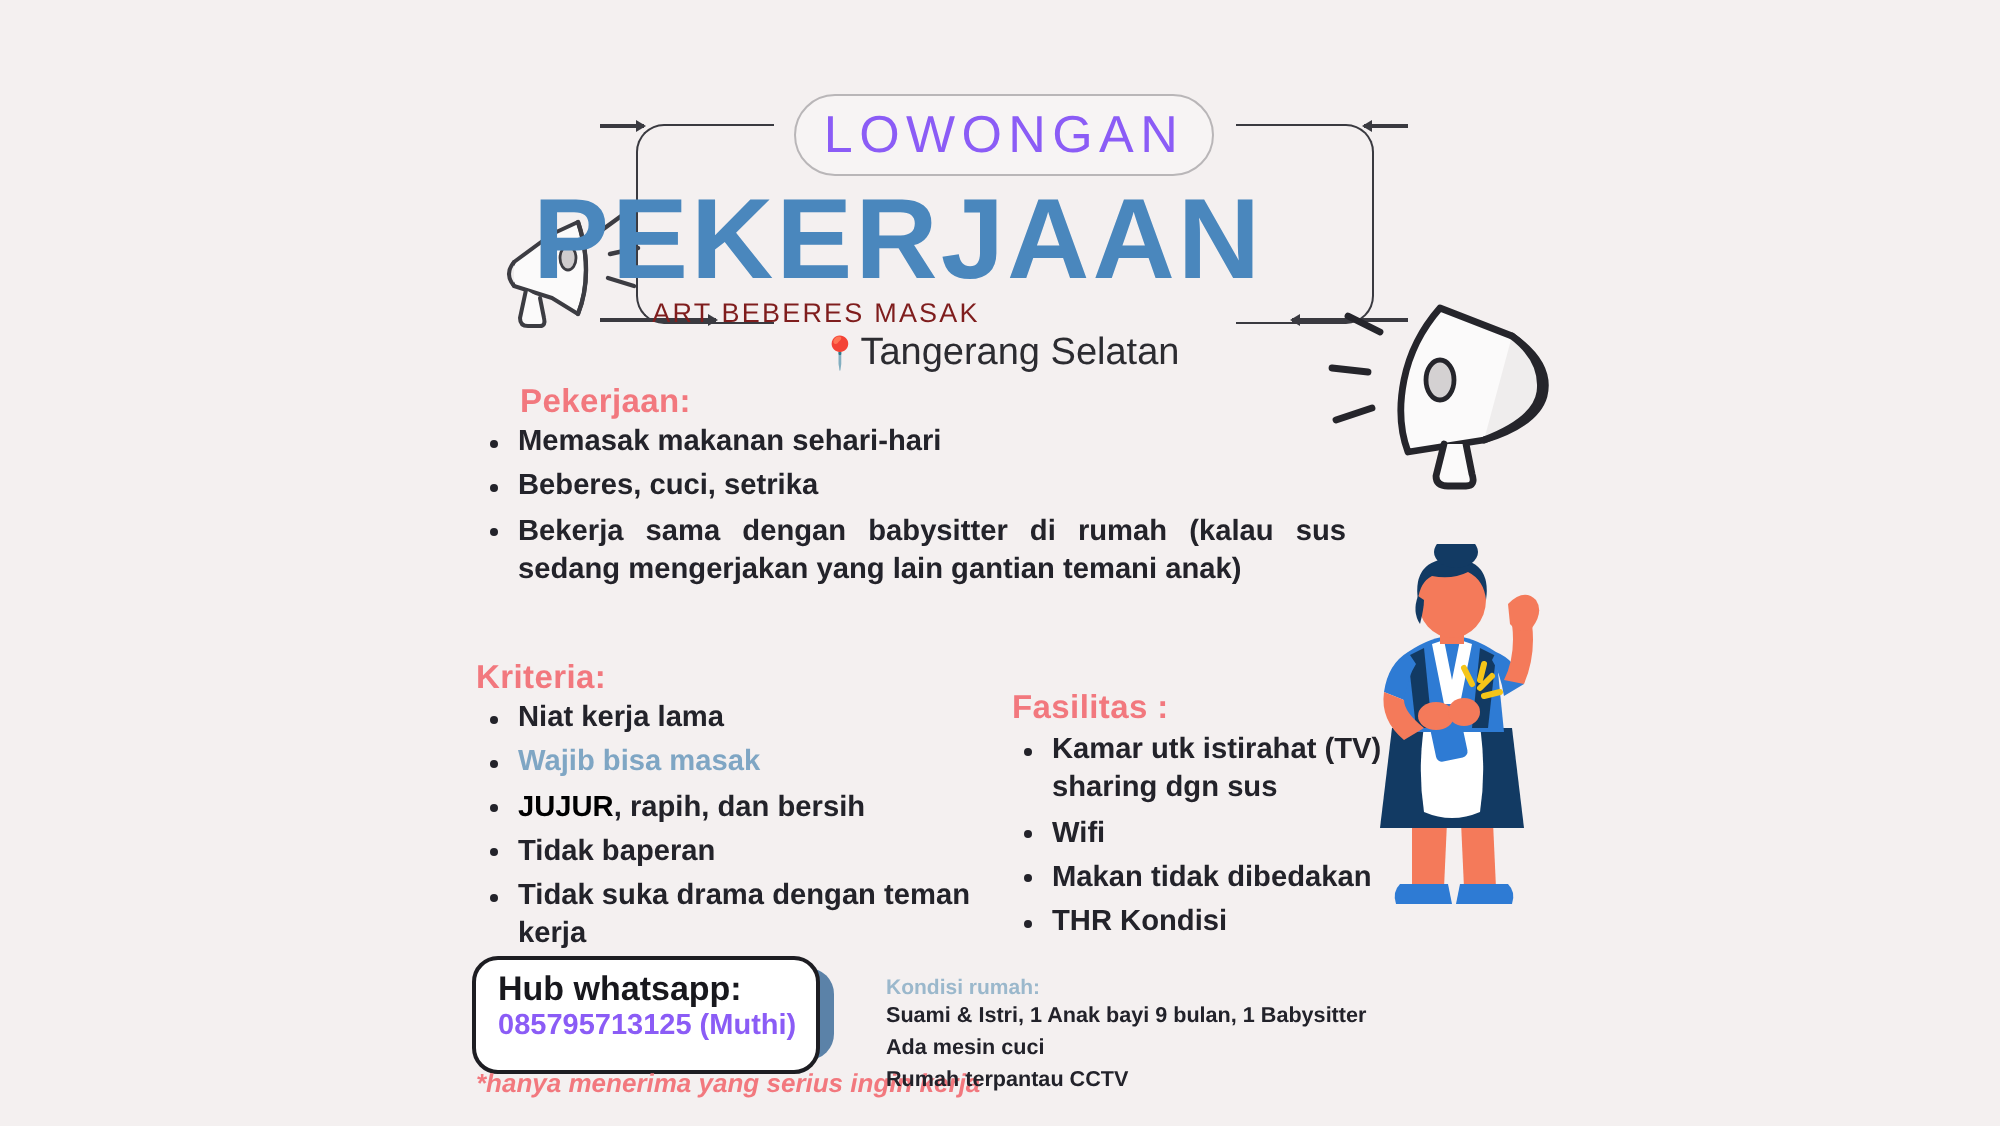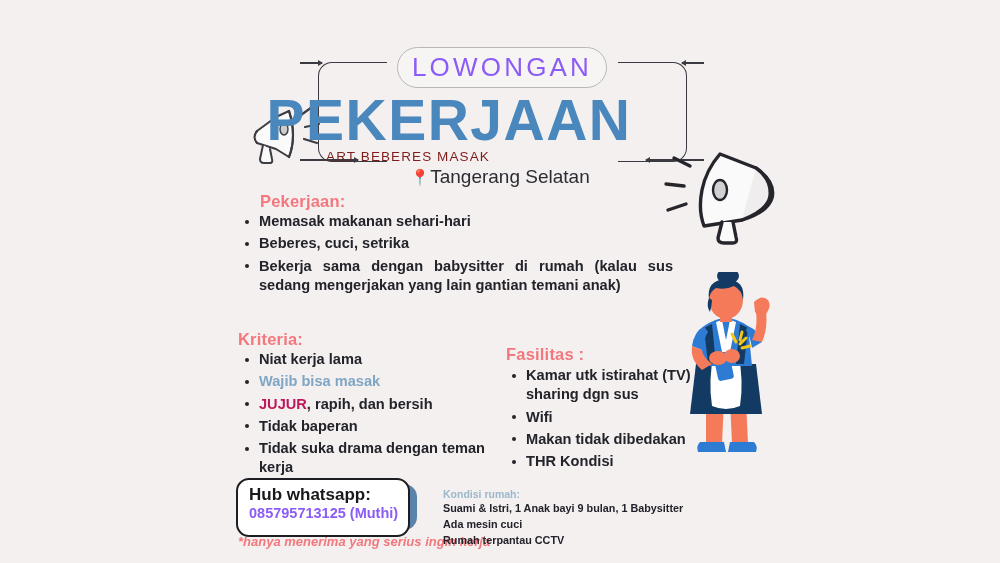--- a/index.html
+++ b/index.html
@@ -135,21 +135,21 @@
   }
   .bullets li::before {
     content: "";
     position: absolute;
     left: 2px; top: 7.5px;
     width: 4px; height: 4px;
     border-radius: 50%;
     background: #23232a;
   }
   .blue-txt { color: #7fa6c4; }
-  .green-txt { color: #be185d; }
+  .green-txt { color: #000000; }
 
   #pekerjaan-head { left: 238px; top: 192px; margin-left: 22px; }
   #pekerjaan-list { left: 243px; top: 212px; width: 430px; text-align: justify; }
   #kriteria-head { left: 238px; top: 330px; }
   #kriteria-list { left: 243px; top: 350px; width: 265px; }
   #fasilitas-head { left: 506px; top: 345px; }
   #fasilitas-list { left: 510px; top: 366px; width: 185px; }
 
   
   #wa-shadow {

